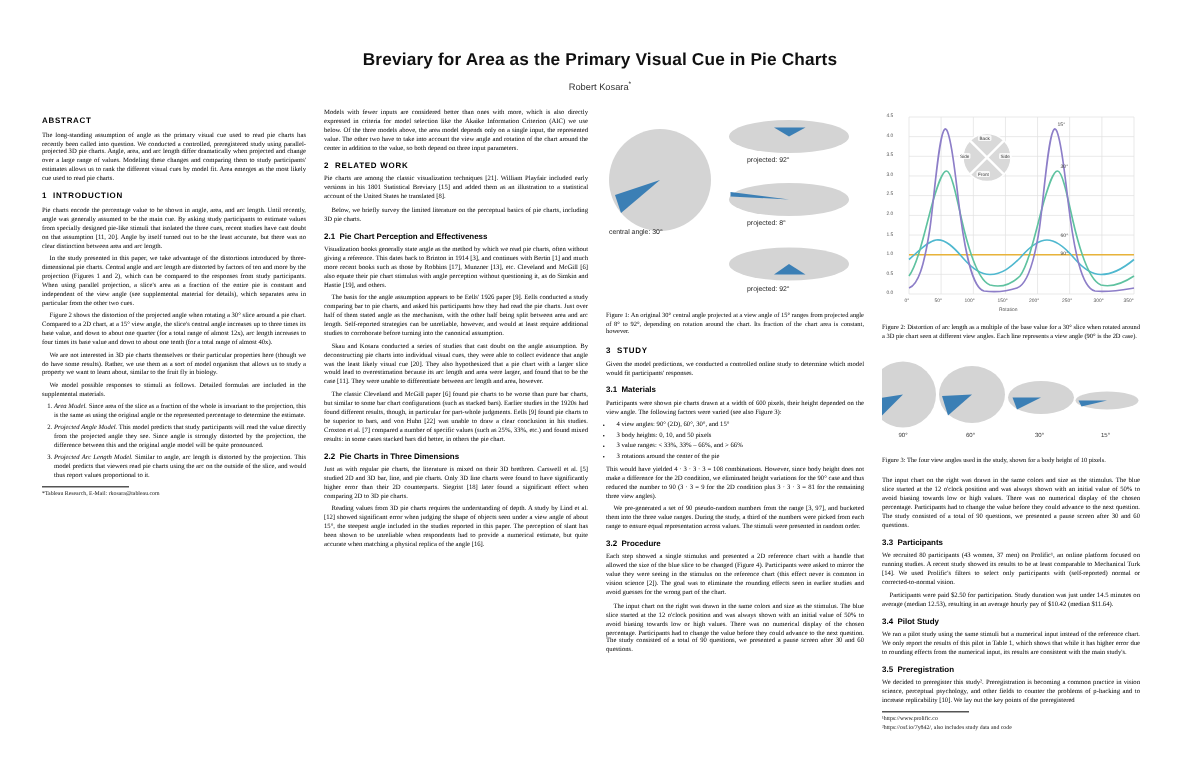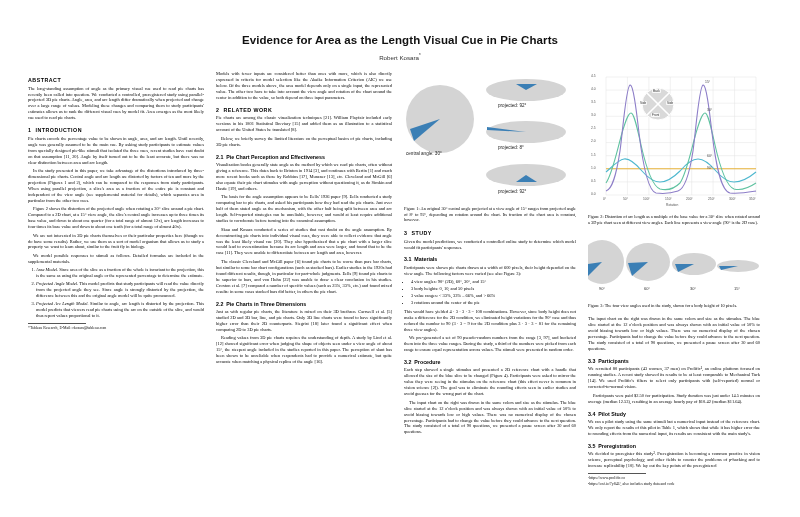--- a/index.html
+++ b/index.html
@@ -64,21 +64,21 @@
   .fig3{position:relative;width:172px;height:68px;}
   .f3-lbl{position:absolute;font-family:"Liberation Sans", sans-serif;font-size:4px;color:#333;}
   svg{display:block;}
 </style>
 </head>
 <body>
 
 <div class="page">
 
   <div class="titleblock">
-    <div class="paper-title">Evidence for Area as the Length Visual Cue in Pie Charts</div>
+    <div class="paper-title">Breviary for Area as the Primary Visual Cue in Pie Charts</div>
     <div class="paper-author">
       <span>Robert Kosara</span><sup>*</sup>
     </div>
   </div>
 
   <div class="cols">
 
     <div class="col">
       <div class="sec-h">Abstract</div>
       <p class="body">The long-standing assumption of angle as the primary visual cue used to read pie charts has recently been called into question. We conducted a controlled, preregistered study using parallel-projected 3D pie charts. Angle, area, and arc length differ dramatically when projected and change over a large range of values. Modeling these changes and comparing them to study participants' estimates allows us to rank the different visual cues by model fit. Area emerges as the most likely cue used to read pie charts.</p>

